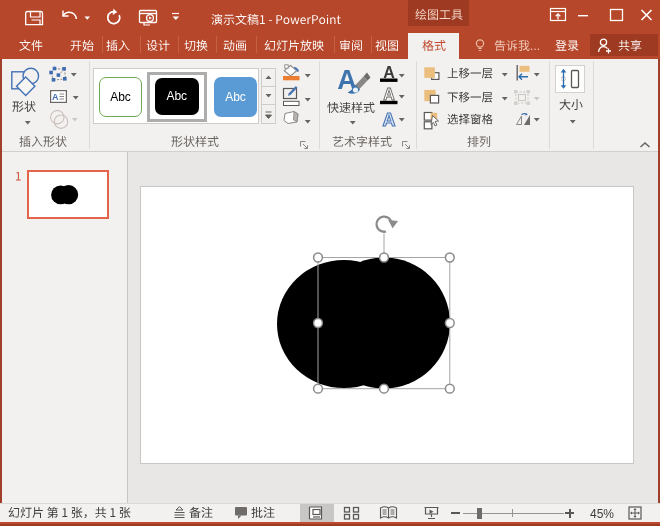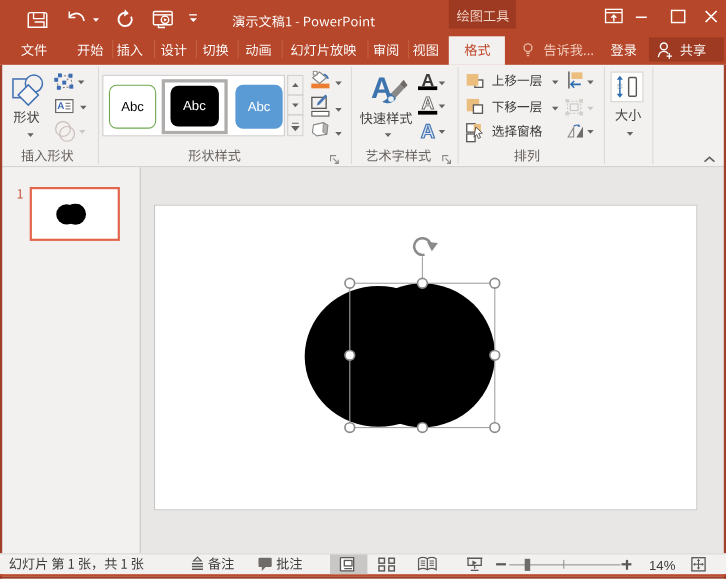--- a/index.html
+++ b/index.html
@@ -417,18 +417,18 @@
 <path d="M6.5 3.5l4 2.2-4 2.2z" fill="#5A5856" stroke="none"></path>
 <path d="M8.5 8v3M5 12.5h7" stroke-width="1.1"></path>
 </g>
     </svg>
 <div class="abs" style="left:451px;top:512px;width:9px;height:2px;background:#5A5856"></div>
 <div class="abs" style="left:463px;top:512.5px;width:101px;height:1px;background:#969390"></div>
 <div class="abs" style="left:512px;top:509px;width:1px;height:8px;background:#969390"></div>
 <div class="abs" style="left:477px;top:507.5px;width:5px;height:11px;background:#6E6B68"></div>
 <div class="abs" style="left:565px;top:512px;width:9px;height:2px;background:#5A5856"></div>
 <div class="abs" style="left:568.5px;top:508.5px;width:2px;height:9px;background:#5A5856"></div>
-<div class="abs" style="left:590px;top:506.5px;width:30px;height:14px;font-size:12px;color:#3E3D3C">14%</div>
+<div class="abs" style="left:590px;top:506.5px;width:30px;height:14px;font-size:12px;color:#3E3D3C">45%</div>
 <svg class="abs" style="left:628px;top:506px" width="14" height="14" viewBox="0 0 14 14">
 <rect x="1" y="1" width="12" height="12" fill="none" stroke="#5A5856" stroke-width="1.2"></rect>
 <path d="M7 3v8M3 7h8" stroke="#5A5856" stroke-width="1"></path>
 <path d="M7 2l1.5 2h-3zM7 12l1.5-2h-3zM2 7l2-1.5v3zM12 7l-2-1.5v3z" fill="#5A5856"></path>
 </svg>
 </div>
 </body></html>

